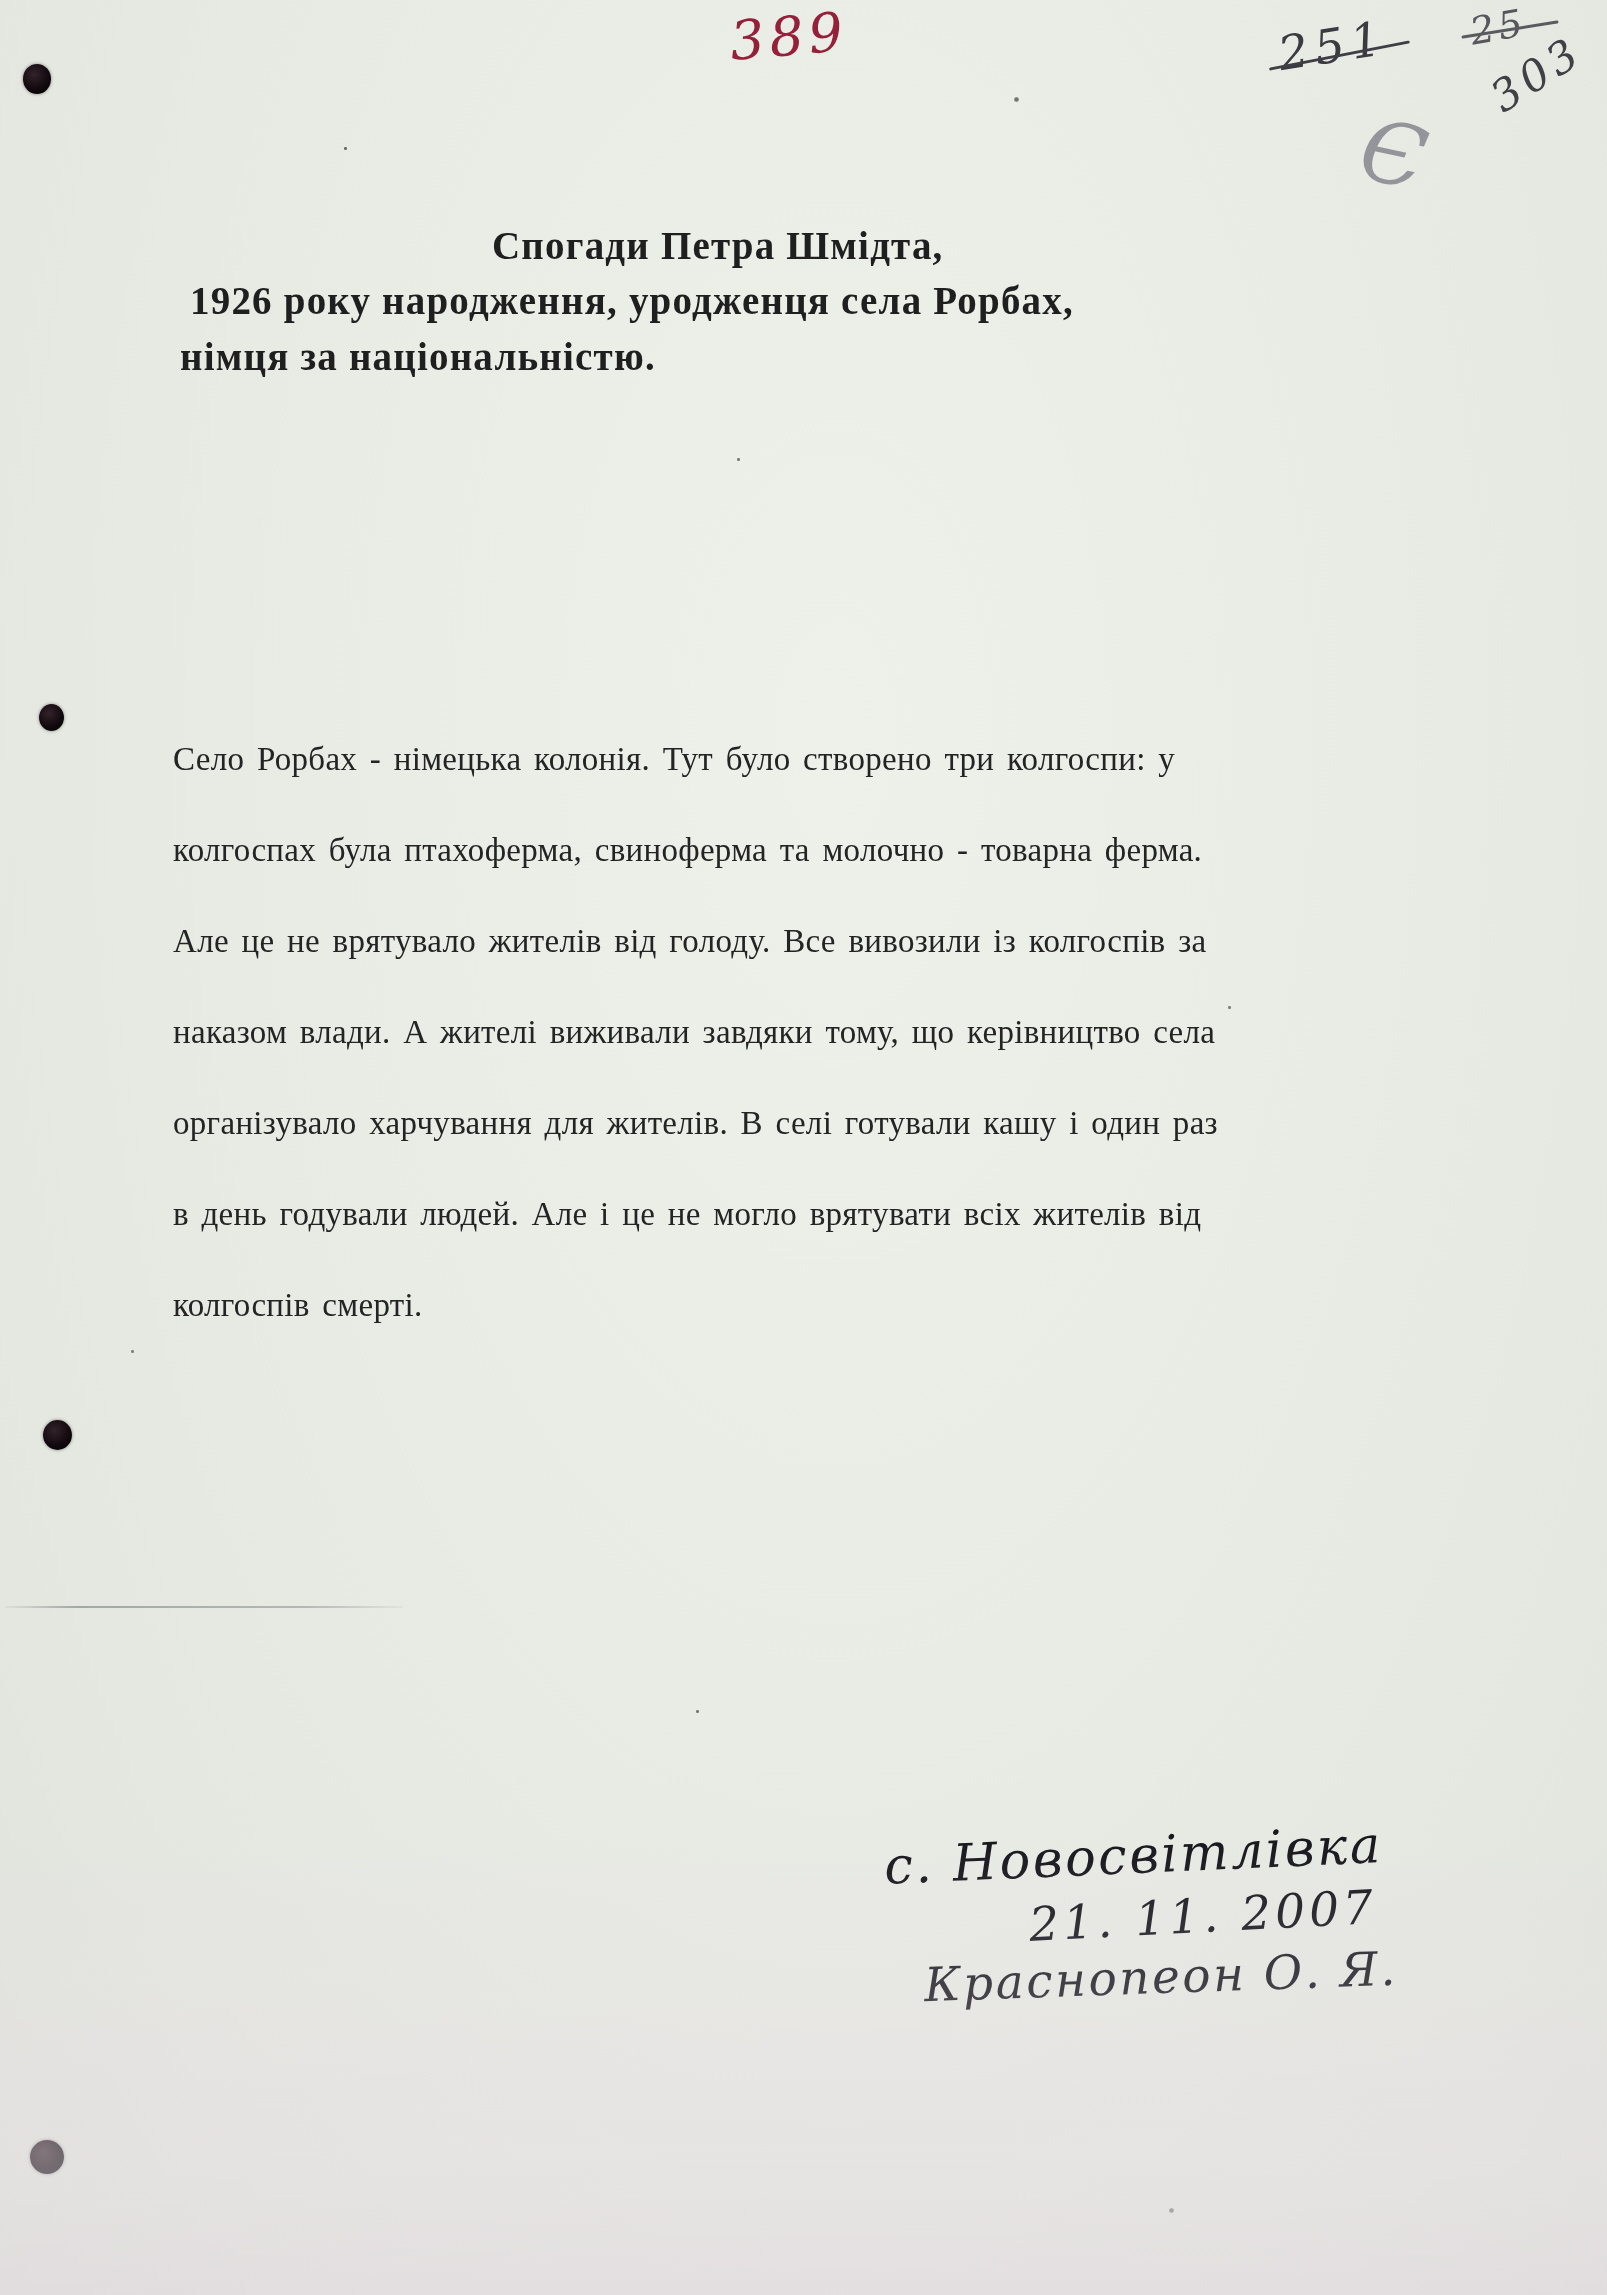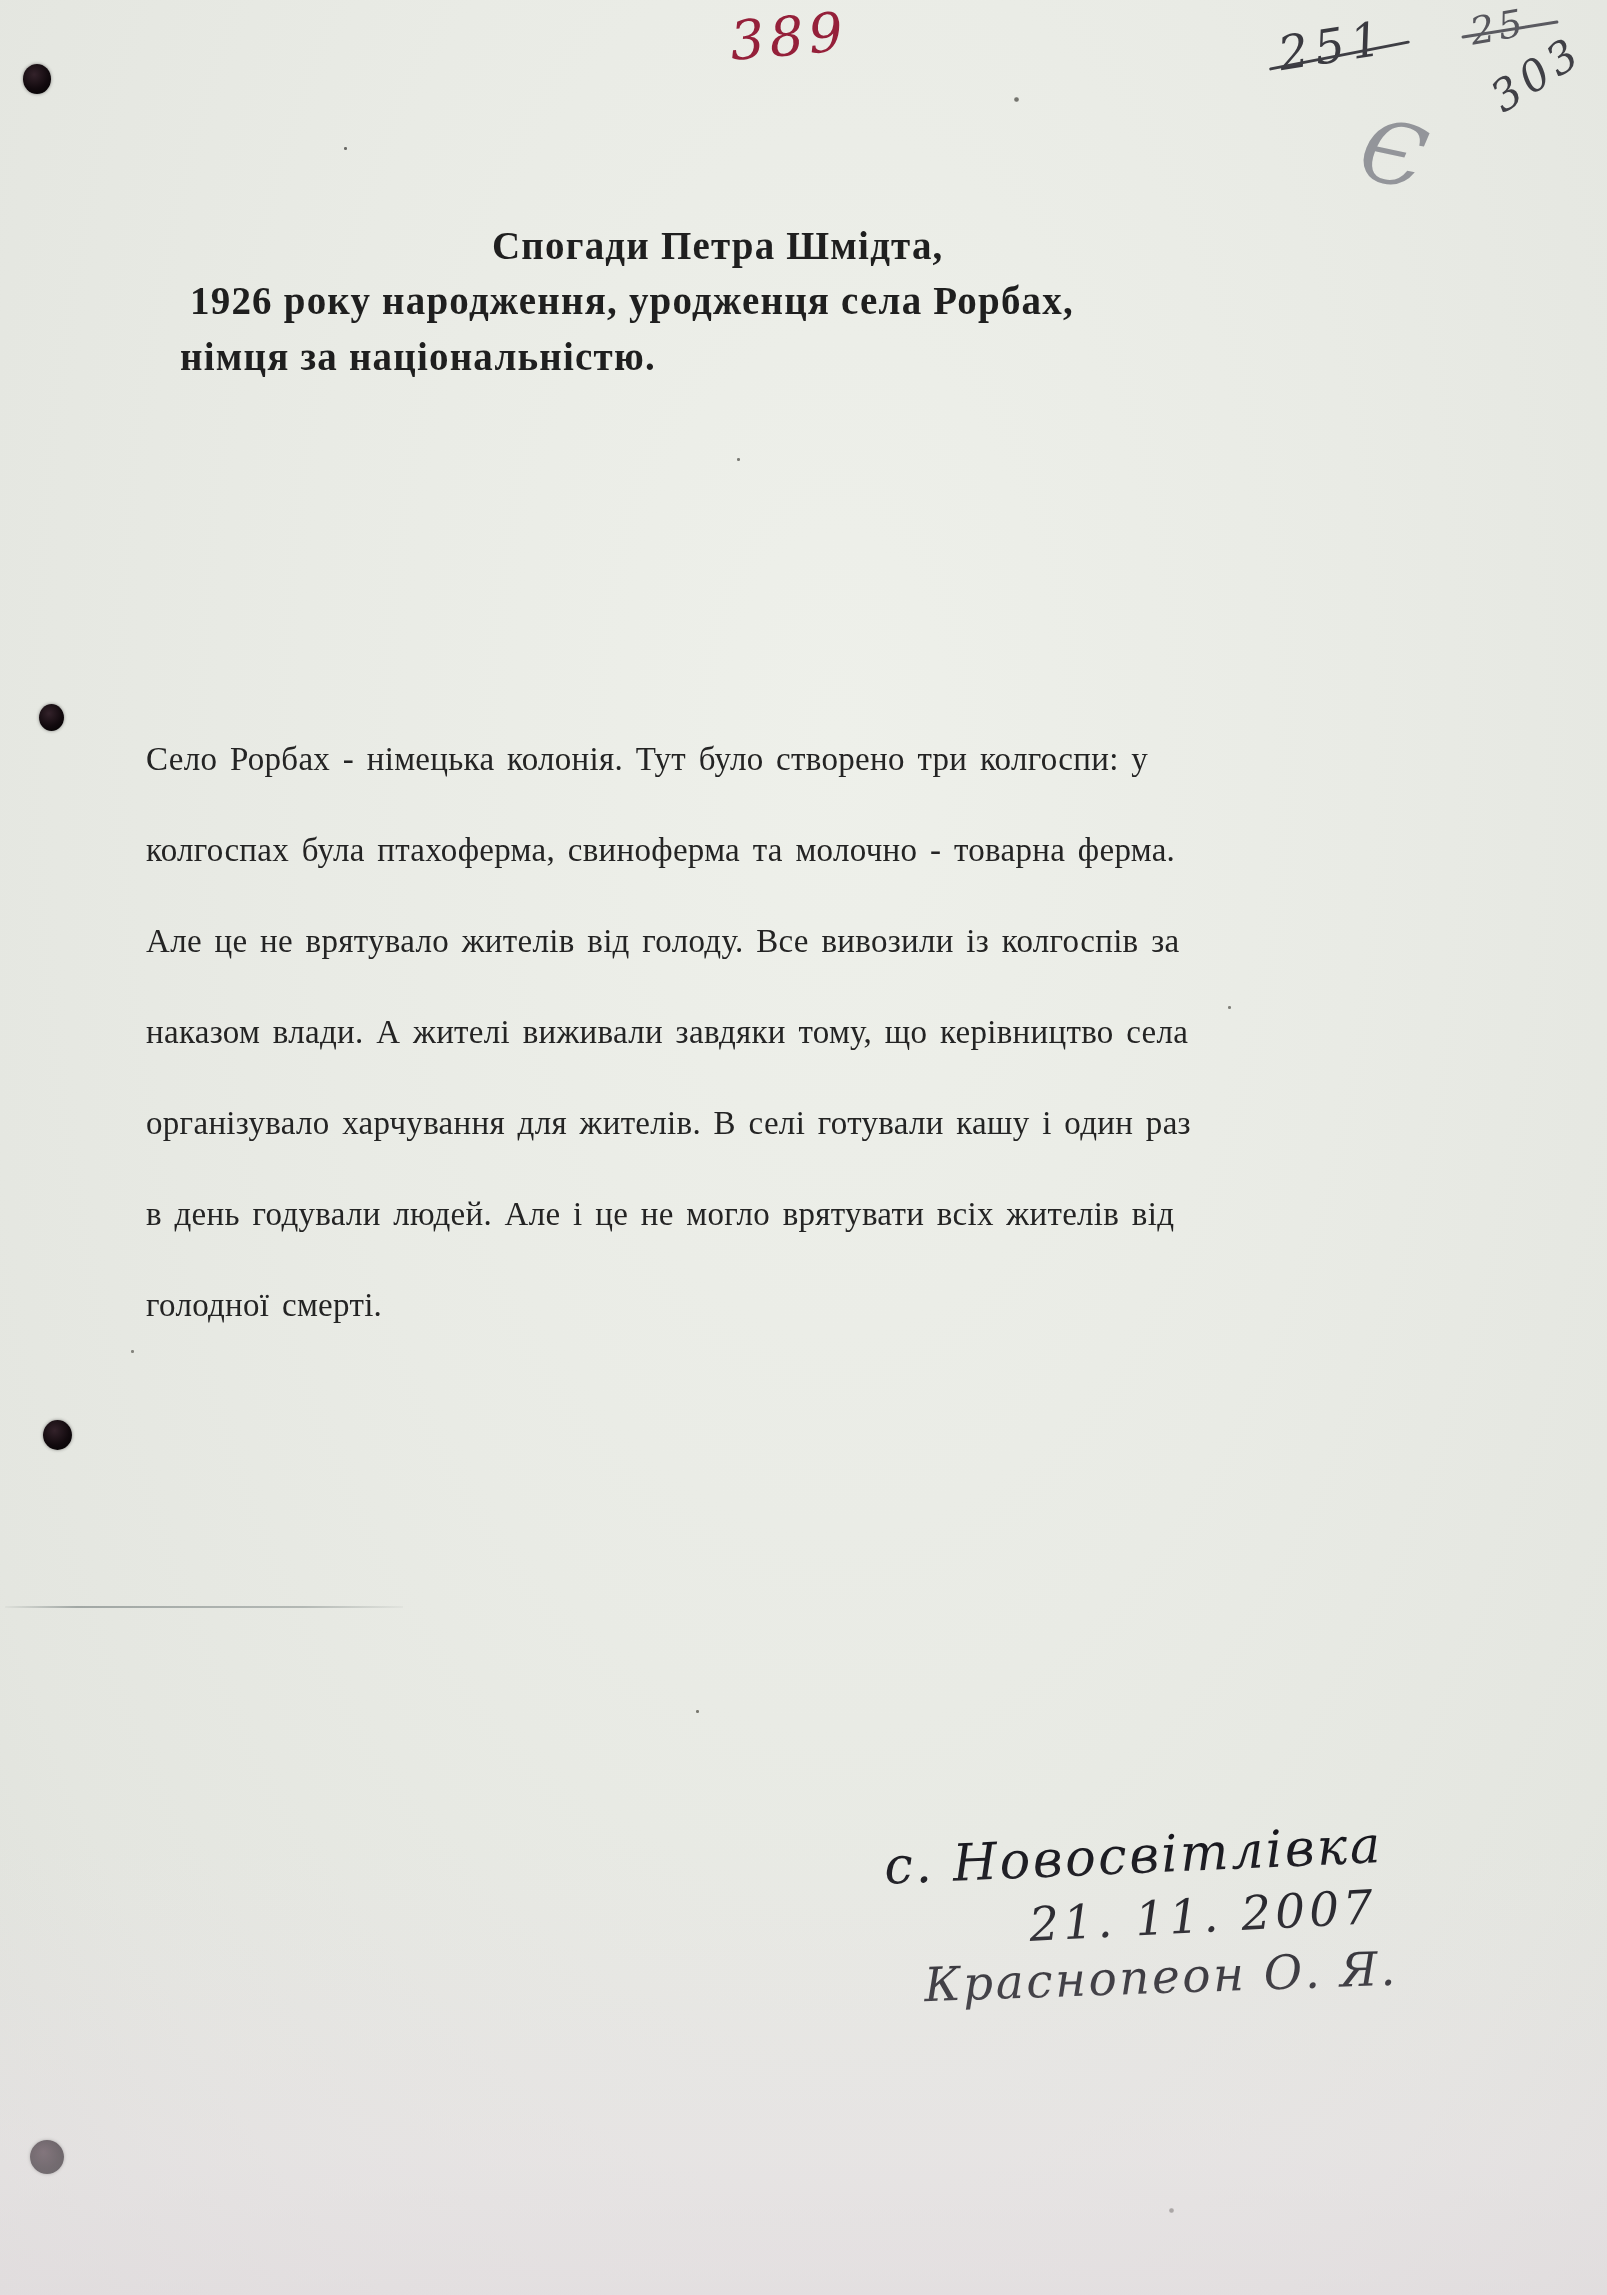--- a/index.html
+++ b/index.html
@@ -50,21 +50,21 @@
     font-family:"DejaVu Serif","Liberation Serif",serif;font-weight:400;}
 
   
   .title-line{position:absolute;white-space:nowrap;font-weight:bold;font-size:39px;letter-spacing:1.2px;color:#1f1f1f;}
   .title1{left:492px;top:223px;}
   .title2{left:190px;top:278px;}
   .title3{left:180px;top:334px;}
 
   
   .body-text{position:absolute;left:146px;top:714px;width:1227px;}
-  .body-line{white-space:nowrap;font-size:33px;line-height:91px;letter-spacing:0.3px;word-spacing:4.1px;color:#242424;}
+  .body-line{white-space:nowrap;font-size:33px;line-height:91px;letter-spacing:0.3px;word-spacing:4.1px;color:#242424;margin-left:27px;}
 
   .crease{position:absolute;left:4.9px;top:1606px;width:398px;height:1.6px;
     background:linear-gradient(to right, rgba(95,105,105,0.05), rgba(95,105,105,0.5) 18%, rgba(95,105,105,0.38) 75%, rgba(95,105,105,0.05));}
 
   
   .sig-line{position:absolute;white-space:nowrap;font-style:italic;color:#17171d;
     font-family:"DejaVu Serif","Liberation Serif",serif;letter-spacing:2.5px;}
   .sig-place{left:884px;top:1826px;font-size:51px;transform:rotate(-2.5deg);}
   .sig-date{left:1029px;top:1888px;font-size:47px;transform:rotate(-3deg);letter-spacing:4.1px;}
   .sig-name{left:924px;top:1949px;font-size:47px;transform:rotate(-2deg);}
@@ -93,21 +93,21 @@
   <div class="title-line title2">1926 року народження, уродженця села Рорбах,</div>
   <div class="title-line title3">німця за національністю.</div>
 
   <div class="body-text">
     <div class="body-line">Село Рорбах - німецька колонія. Тут було створено три колгоспи: у</div>
     <div class="body-line">колгоспах була птахоферма, свиноферма та молочно - товарна ферма.</div>
     <div class="body-line">Але це не врятувало жителів від голоду. Все вивозили із колгоспів за</div>
     <div class="body-line">наказом влади. А жителі виживали завдяки тому, що керівництво села</div>
     <div class="body-line">організувало харчування для жителів. В селі готували кашу і один раз</div>
     <div class="body-line">в день годували людей. Але і це не могло врятувати всіх жителів від</div>
-    <div class="body-line">голодної смерті.</div>
+    <div class="body-line">колгоспів смерті.</div>
   </div>
 
   <div class="crease"></div>
 
   <div class="sig-line sig-place">с. Новосвітлівка</div>
   <div class="sig-line sig-date">21. 11. 2007</div>
   <div class="sig-line sig-name">Краснопеон О. Я.</div>
 
 </div>
 

